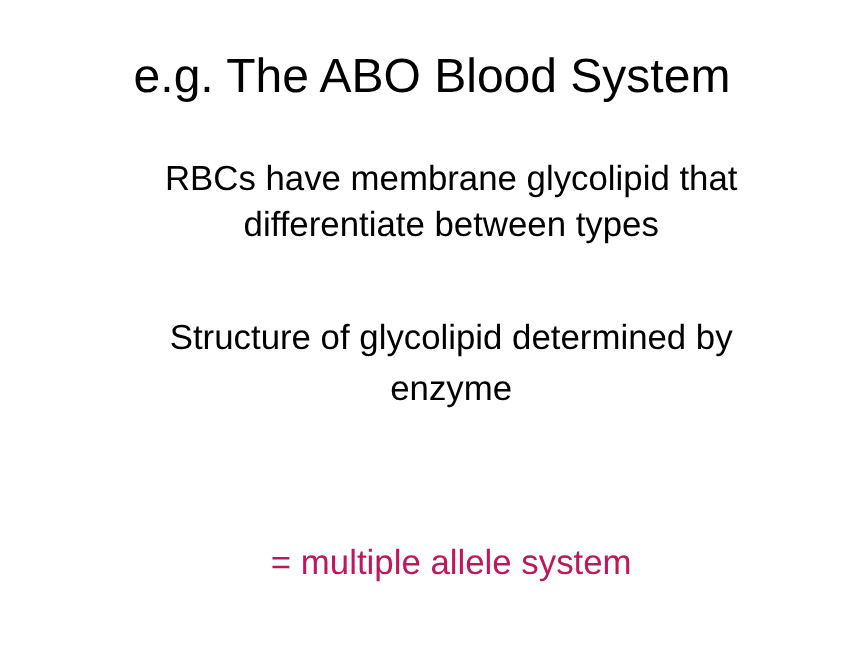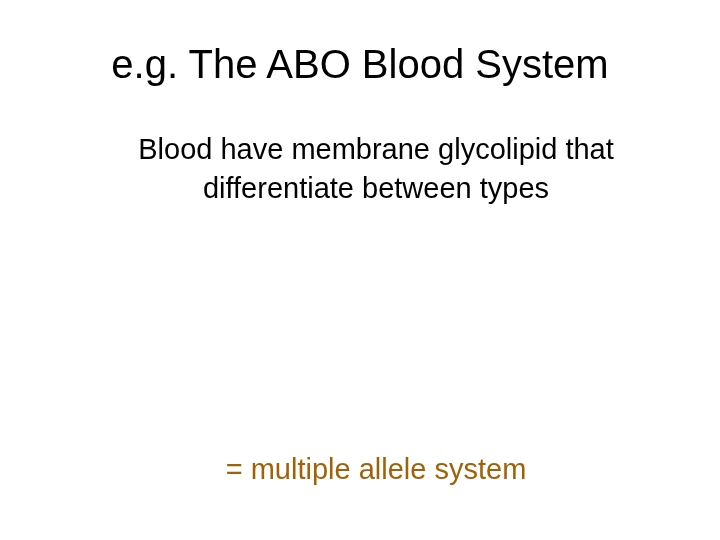--- a/index.html
+++ b/index.html
@@ -50,33 +50,35 @@
     white-space: pre-line;
   }
   .alleles {
     top: 387px;
     line-height: 39px;
     white-space: pre-wrap;
   }
   .conclusion {
     top: 450px;
     line-height: 39px;
-    color: #a16207;
+    color: #be185d;
   }
   .sup {
     font-size: 62%;
     position: relative;
     top: -0.28em;
   }
 </style>
 </head>
 <body>
 
 <div class="slide">
   <h1 class="title">e.g. The ABO Blood System</h1>
 
-  <p class="body rbc">Blood have membrane glycolipid that
+  <p class="body rbc">RBCs have membrane glycolipid that
 differentiate between types</p>
 
+  <p class="body structure">Structure of glycolipid determined by
+enzyme</p>
 
 
   <p class="body conclusion">= multiple allele system</p>
 </div>
 
 </body></html>

